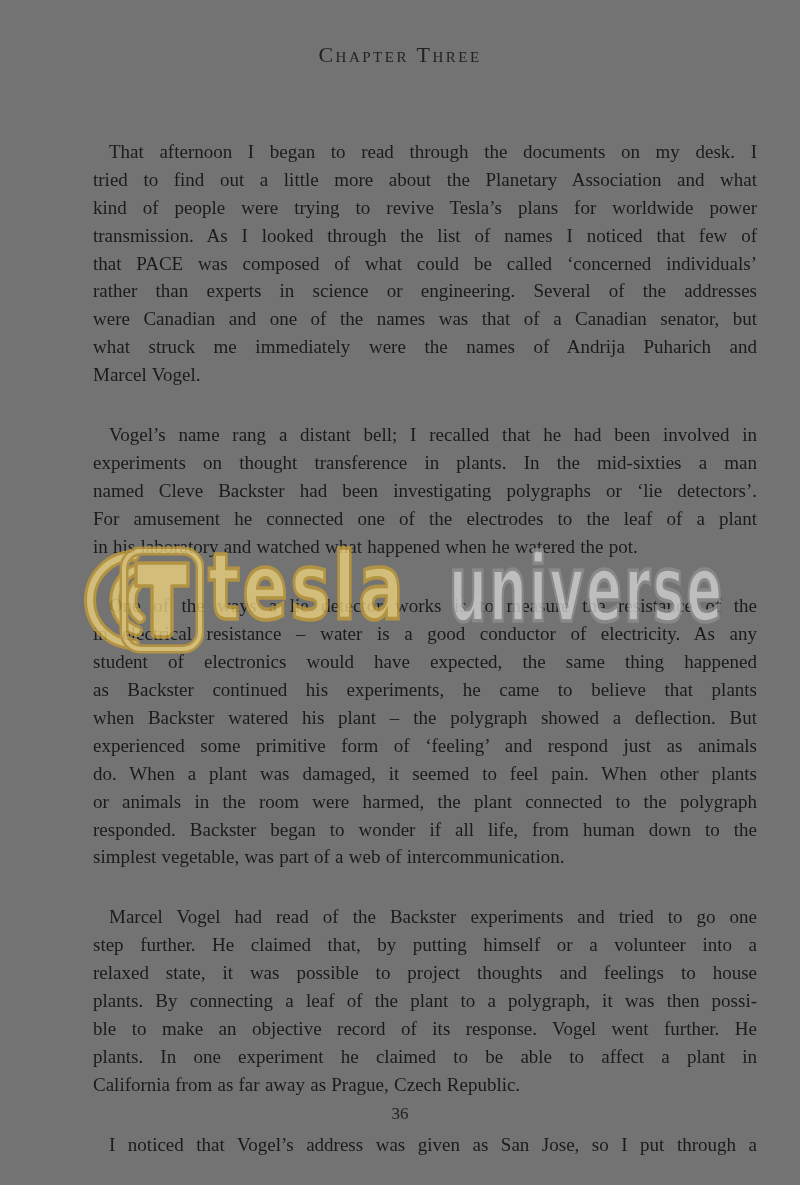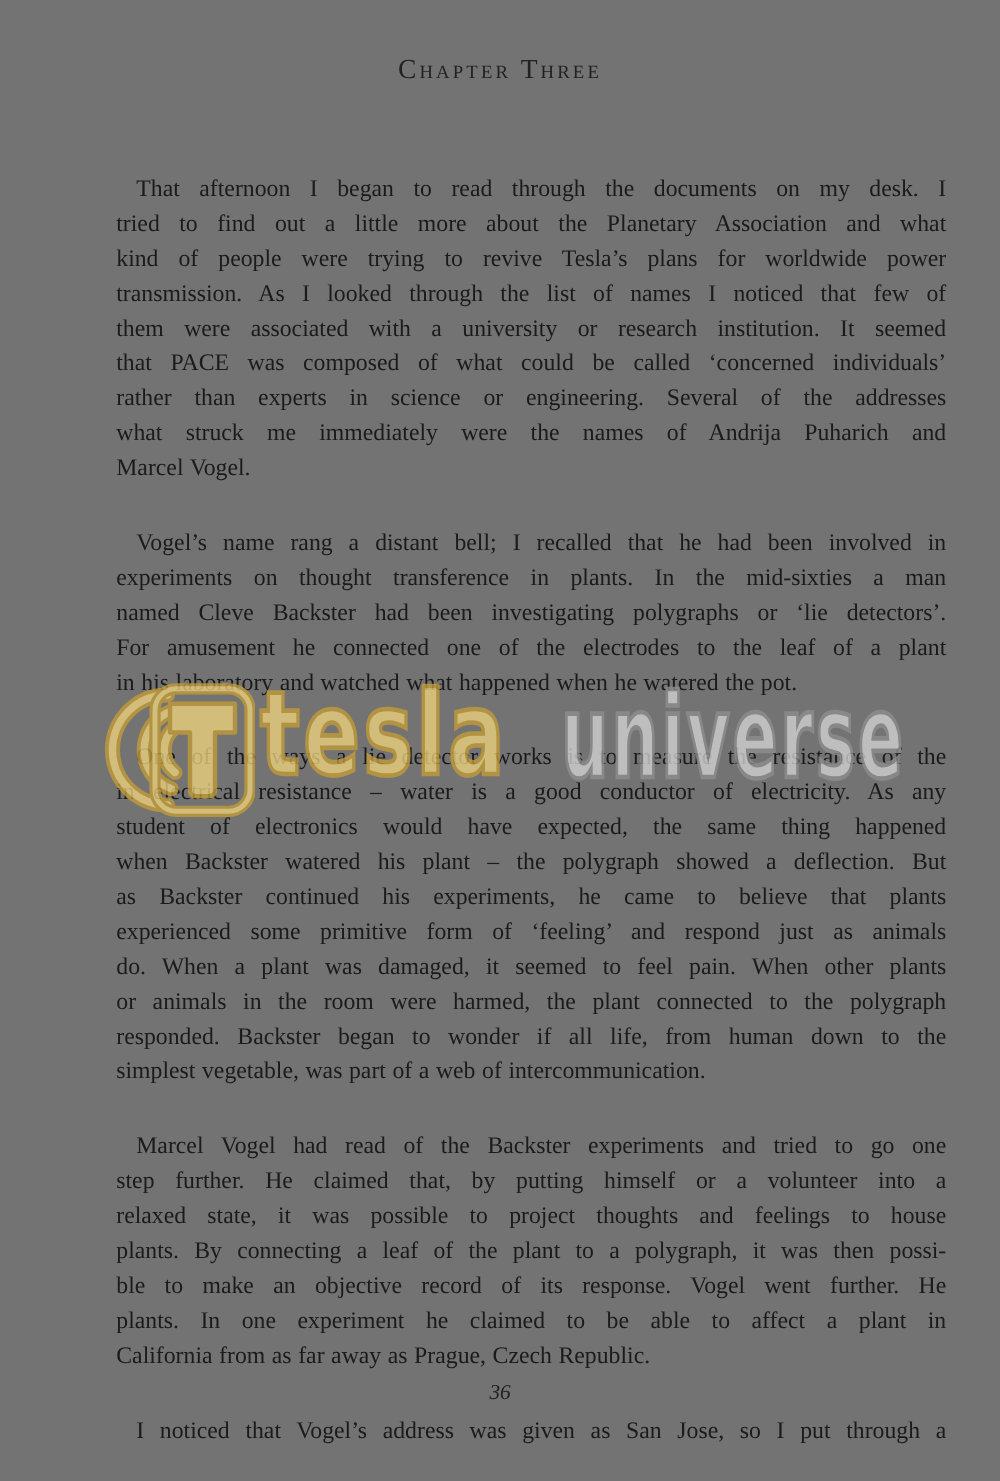--- a/index.html
+++ b/index.html
@@ -32,21 +32,21 @@
     text-align:justify;
     text-align-last:justify;
     white-space:normal;
     word-spacing:0.5px;
   }
   .line.first{ text-indent:16px;margin-top:32px; }
   .line.unjust{ text-align-last:left; }
   .page-number{
     position:absolute;top:1104px;left:0;width:100%;
     text-align:center;
-    font-size:17px;color:#222;font-style:italic;
+    font-size:17px;color:#222;
   }
   
   .watermark{
     position:absolute;left:12px;top:0;width:800px;height:1185px;
     pointer-events:none;
     opacity:0.78;
   }
   .wm-logo{
     position:absolute;left:50px;top:546px;
   }
@@ -78,35 +78,35 @@
 
 <div class="page">
 
   <div class="chapter-heading">Chapter Three</div>
 
   <div class="page-body">
       <div class="line first">That afternoon I began to read through the documents on my desk. I</div>
       <div class="line">tried to find out a little more about the Planetary Association and what</div>
       <div class="line">kind of people were trying to revive Tesla’s plans for worldwide power</div>
       <div class="line">transmission. As I looked through the list of names I noticed that few of</div>
-      <div class="line">them were associated with a university or research institution. It seemed</div>
       <div class="line">that PACE was composed of what could be called ‘concerned individuals’</div>
       <div class="line">rather than experts in science or engineering. Several of the addresses</div>
+      <div class="line">were Canadian and one of the names was that of a Canadian senator, but</div>
       <div class="line">what struck me immediately were the names of Andrija Puharich and</div>
       <div class="line unjust">Marcel Vogel.</div>
       <div class="line first">Vogel’s name rang a distant bell; I recalled that he had been involved in</div>
       <div class="line">experiments on thought transference in plants. In the mid-sixties a man</div>
       <div class="line">named Cleve Backster had been investigating polygraphs or ‘lie detectors’.</div>
       <div class="line">For amusement he connected one of the electrodes to the leaf of a plant</div>
       <div class="line unjust">in his laboratory and watched what happened when he watered the pot.</div>
       <div class="line first">One of the ways a lie detector works is to measure the resistance of the</div>
       <div class="line">in electrical resistance – water is a good conductor of electricity. As any</div>
       <div class="line">student of electronics would have expected, the same thing happened</div>
+      <div class="line">as Backster continued his experiments, he came to believe that plants</div>
       <div class="line">when Backster watered his plant – the polygraph showed a deflection. But</div>
-      <div class="line">as Backster continued his experiments, he came to believe that plants</div>
       <div class="line">experienced some primitive form of ‘feeling’ and respond just as animals</div>
       <div class="line">do. When a plant was damaged, it seemed to feel pain. When other plants</div>
       <div class="line">or animals in the room were harmed, the plant connected to the polygraph</div>
       <div class="line">responded. Backster began to wonder if all life, from human down to the</div>
       <div class="line unjust">simplest vegetable, was part of a web of intercommunication.</div>
       <div class="line first">Marcel Vogel had read of the Backster experiments and tried to go one</div>
       <div class="line">step further. He claimed that, by putting himself or a volunteer into a</div>
       <div class="line">relaxed state, it was possible to project thoughts and feelings to house</div>
       <div class="line">plants. By connecting a leaf of the plant to a polygraph, it was then possi-</div>
       <div class="line">ble to make an objective record of its response. Vogel went further. He</div>

